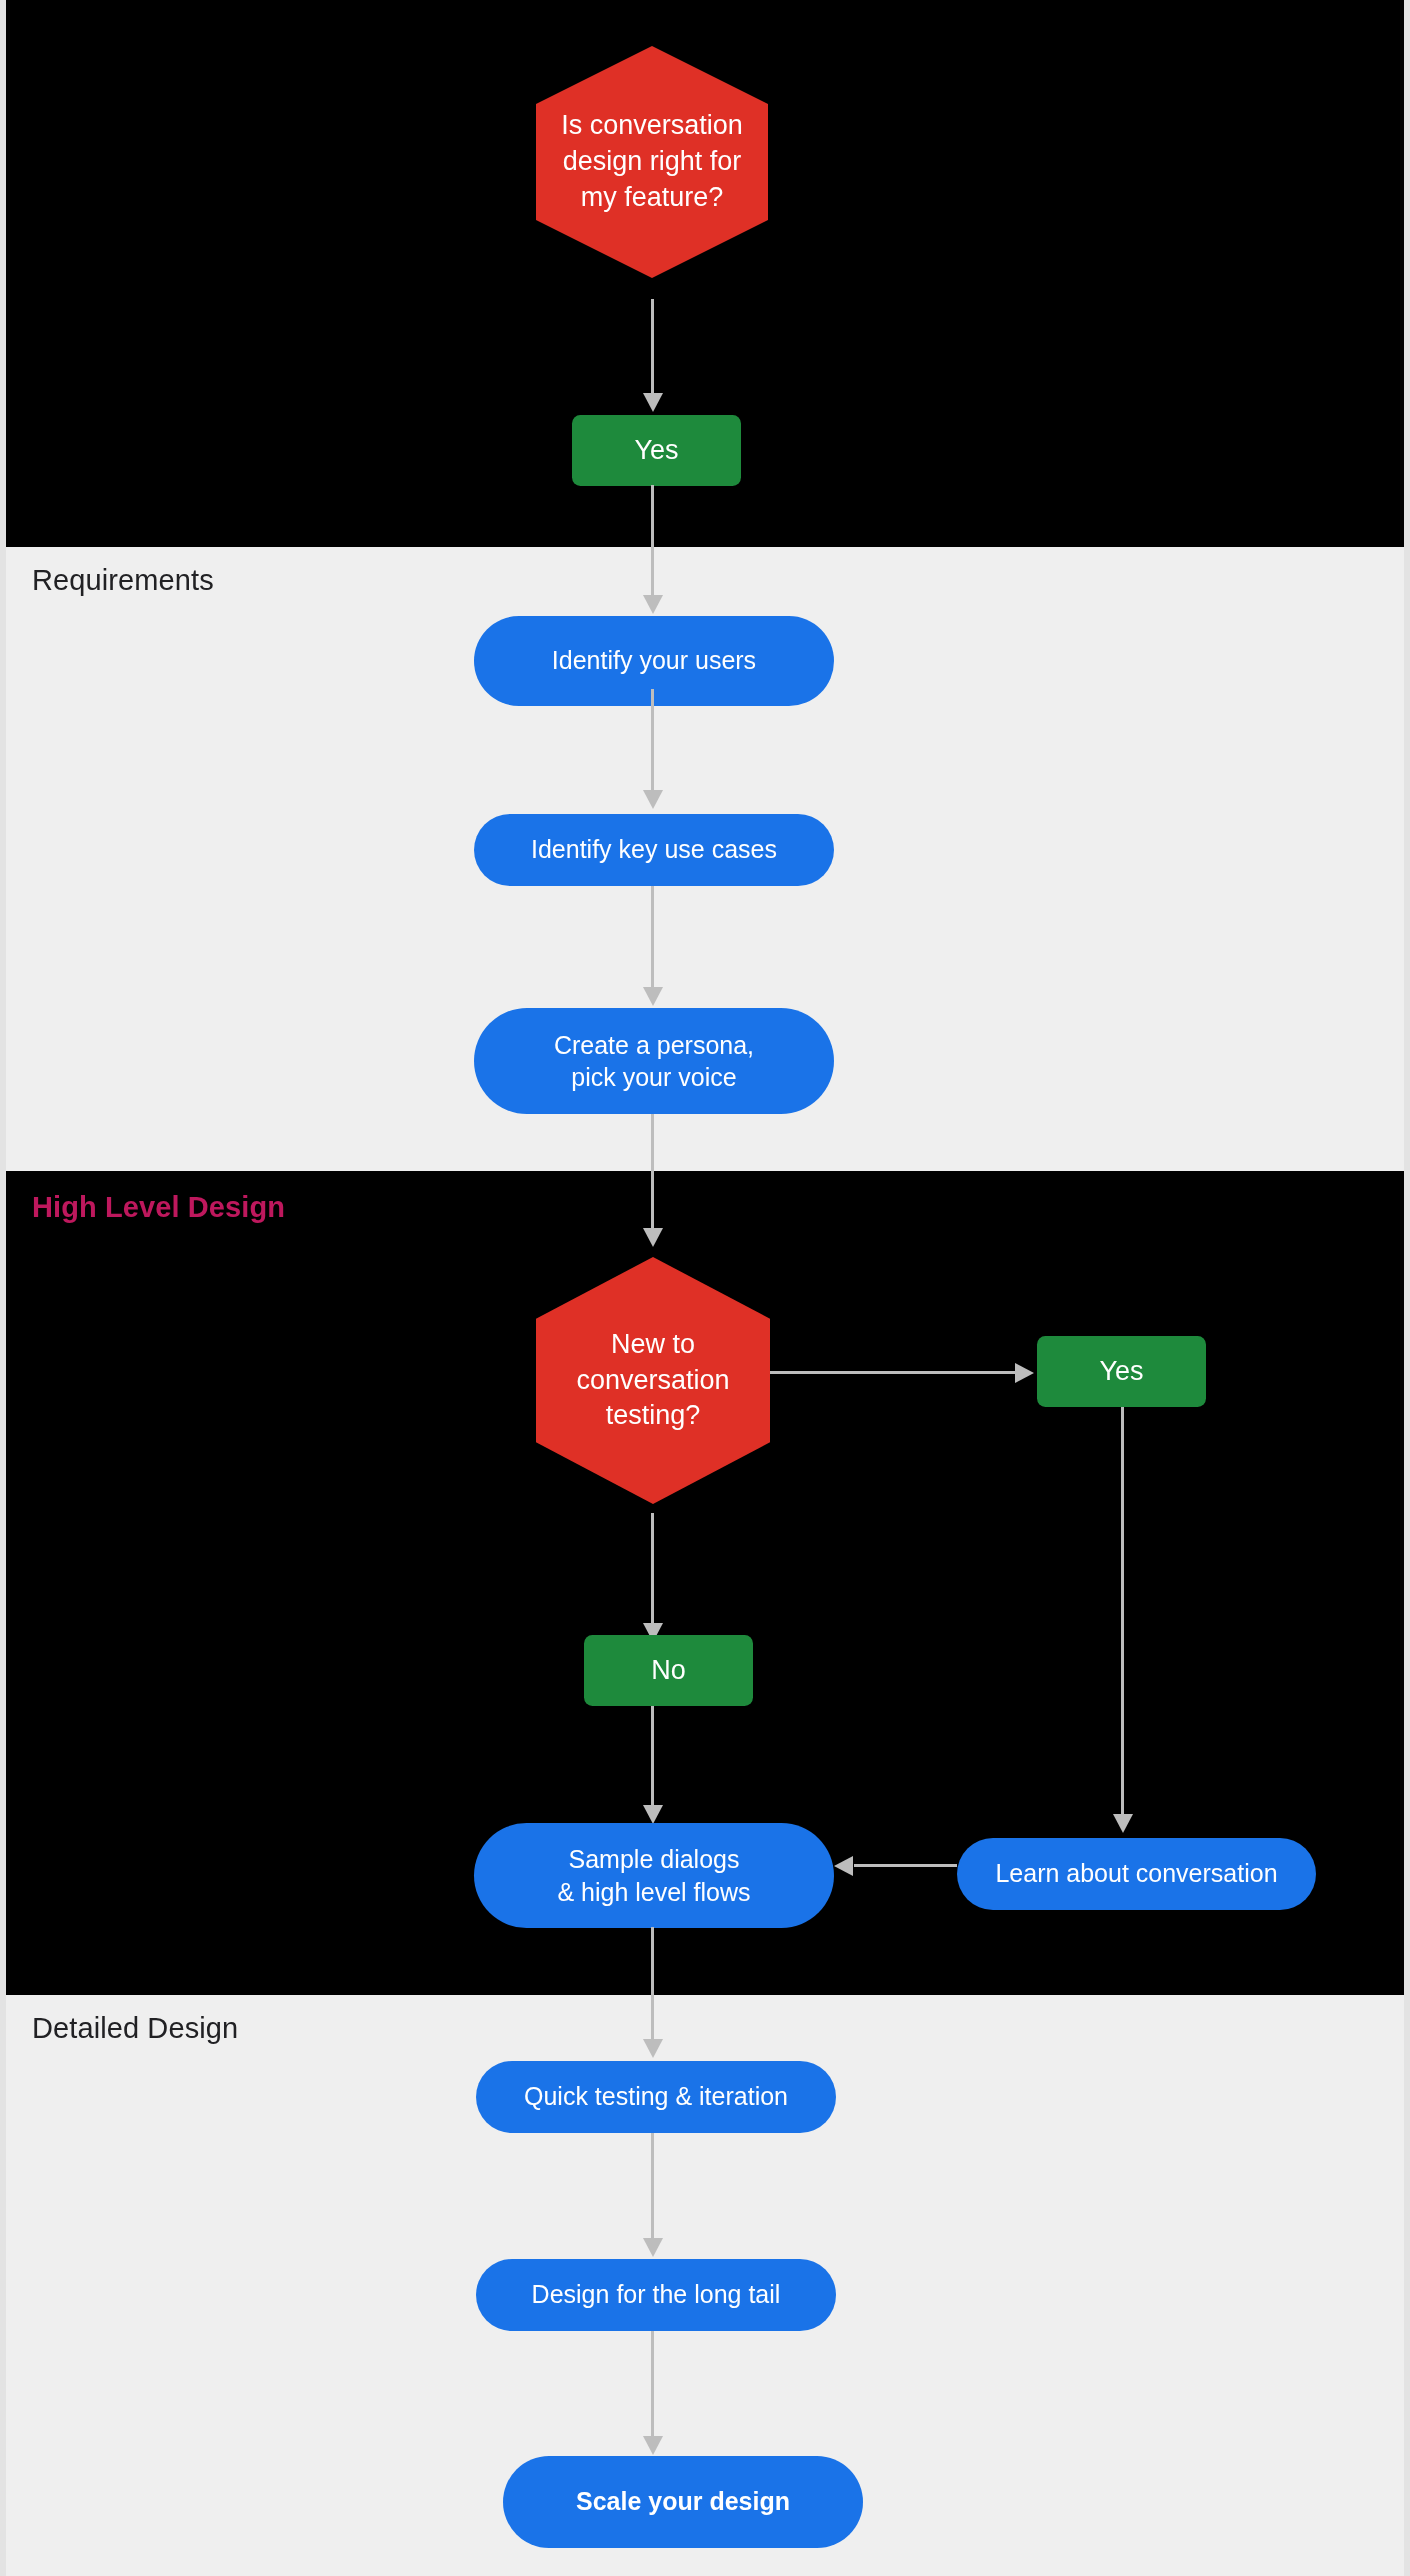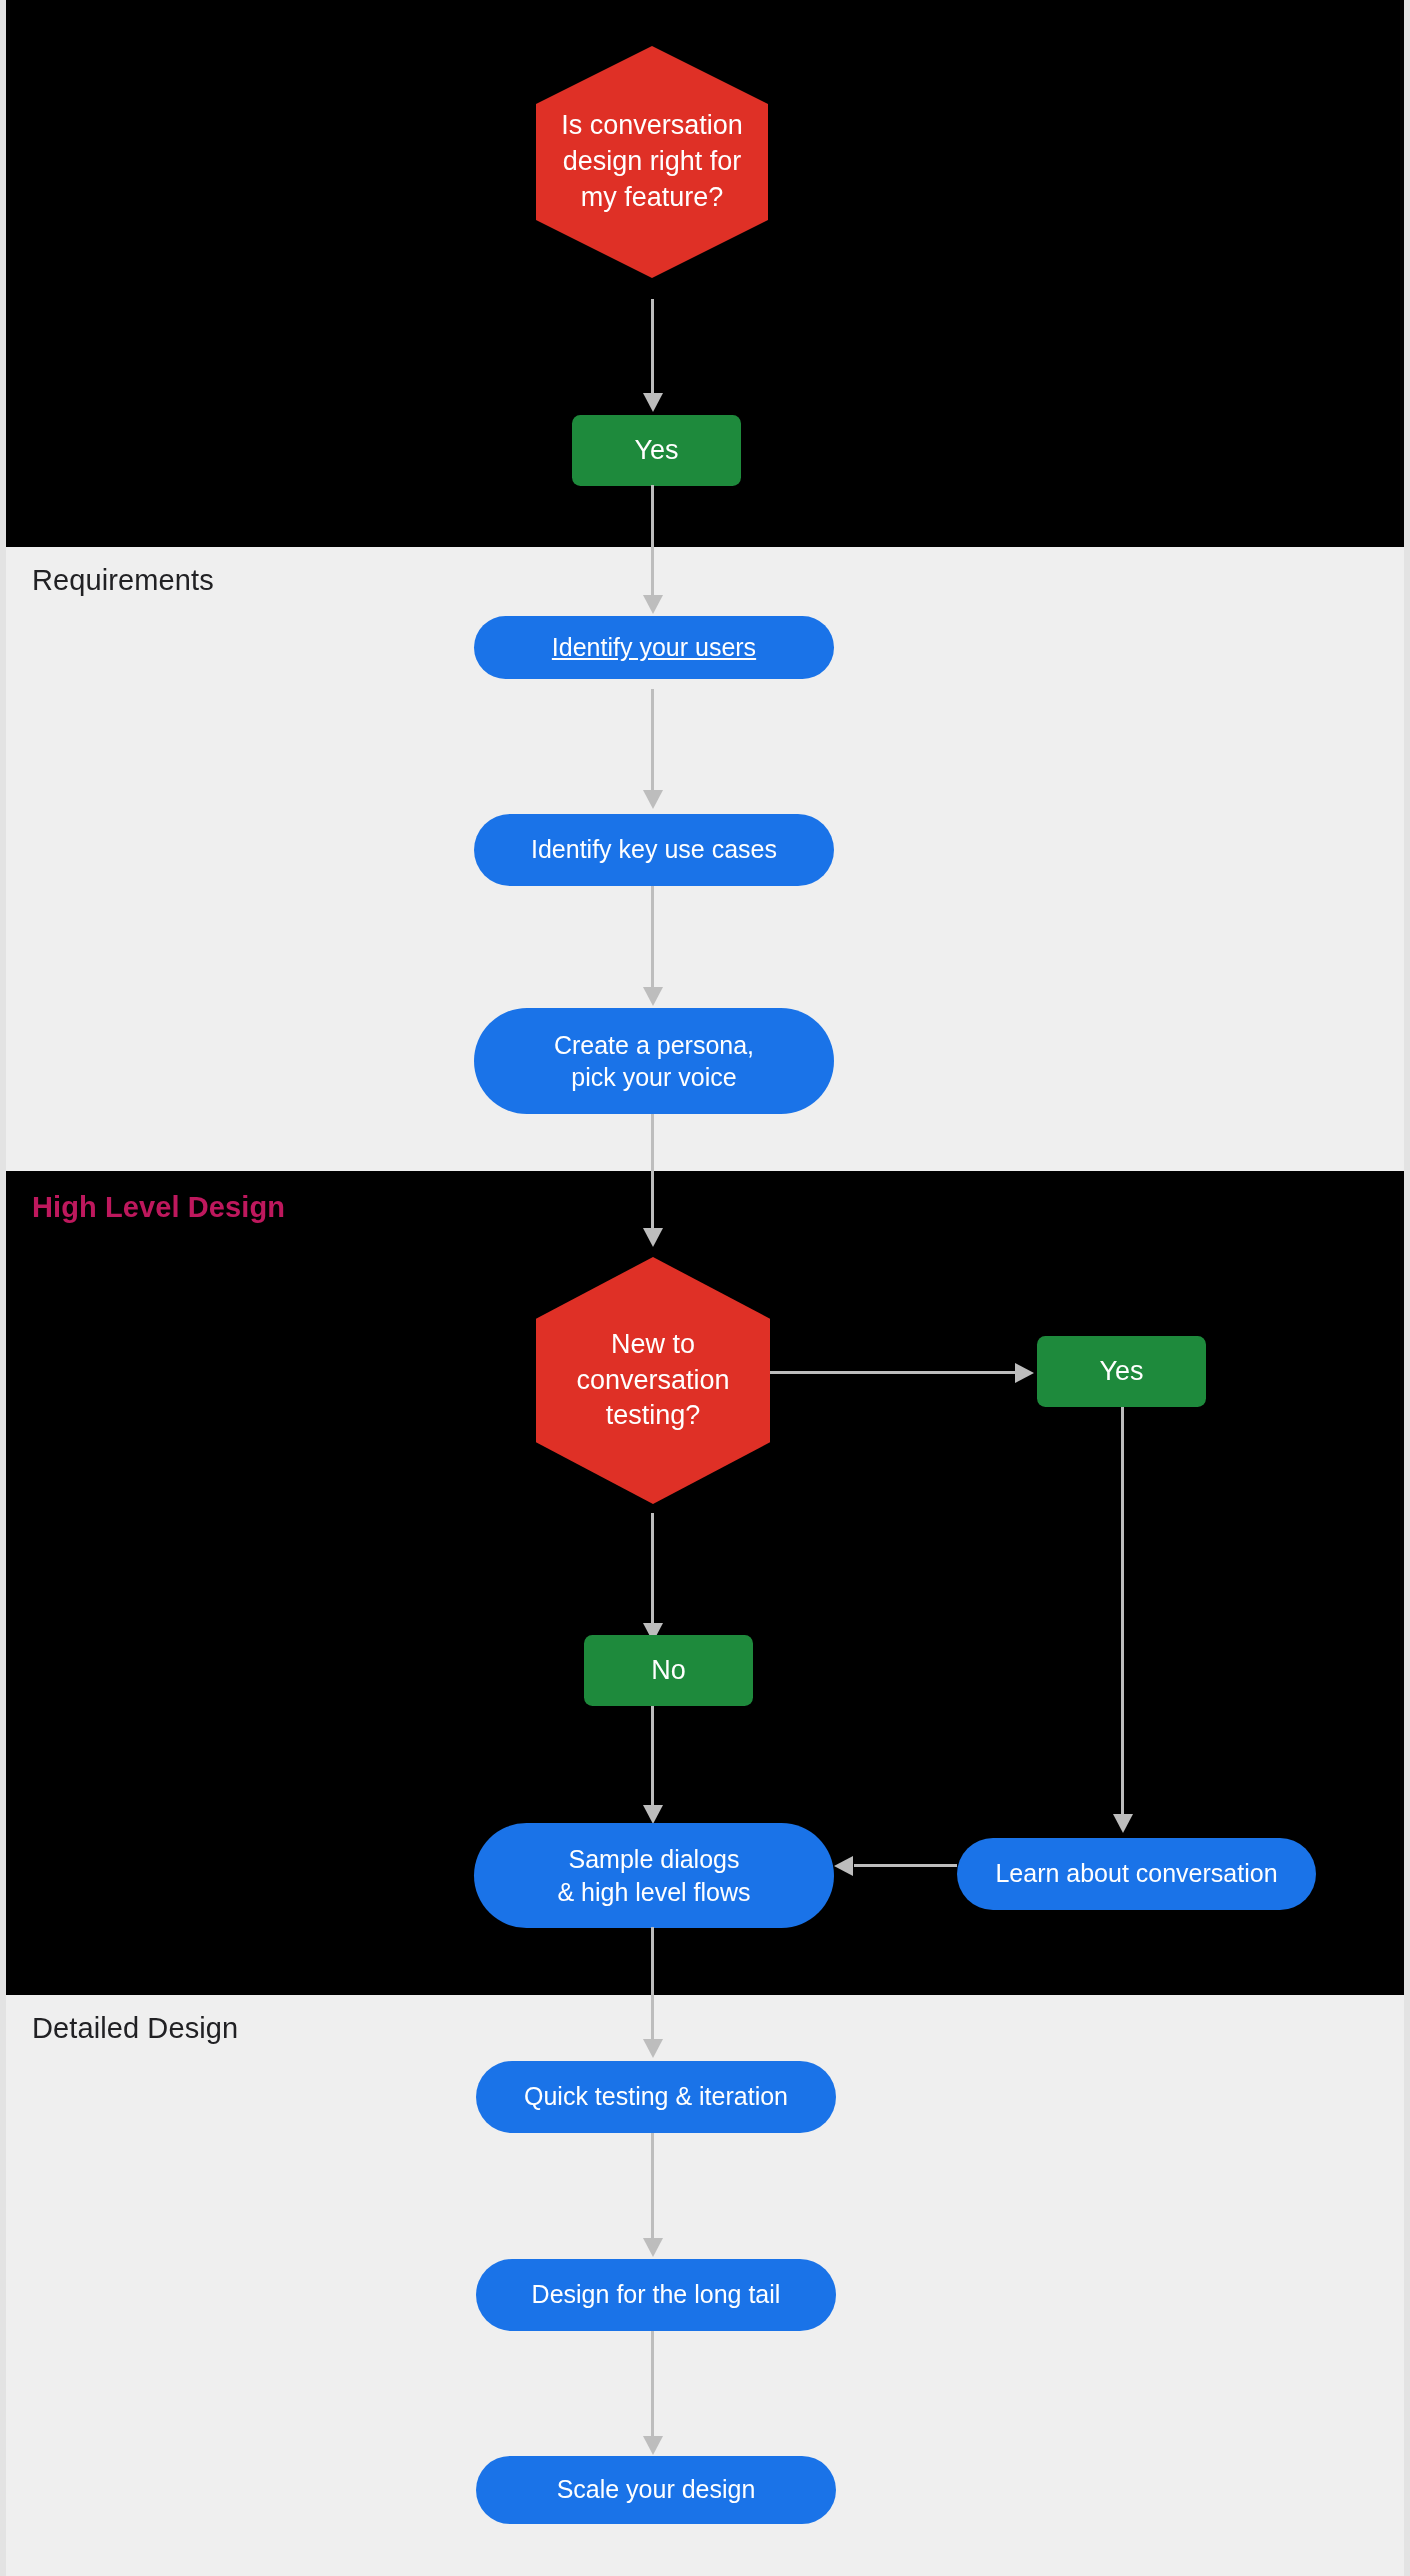--- a/index.html
+++ b/index.html
@@ -141,21 +141,21 @@
 
   <div class="node tag" style="left:572px;top:415px;width:169px;height:71px;">
     <span>Yes</span>
   </div>
 
   <div class="edge" style="left:651px;top:485px;width:22px;height:130px;">
     <div class="shaft-v" style="height:110px;"></div>
     <div class="arrowhead down" style="left:-8.4px;top:110px;"></div>
   </div>
 
-  <div class="node pill" style="left:474px;top:616px;width:360px;height:63px;text-decoration:underline;">
+  <div class="node pill" style="left:474px;top:616px;width:360px;height:90px;">
     <span>Identify your users</span>
   </div>
 
   <div class="edge" style="left:651px;top:689px;width:22px;height:121px;">
     <div class="shaft-v" style="height:101px;"></div>
     <div class="arrowhead down" style="left:-8.4px;top:101px;"></div>
   </div>
 
   <div class="node pill" style="left:474px;top:814px;width:360px;height:72px;">
     <span>Identify key use cases</span>
@@ -246,18 +246,18 @@
 
   <div class="node pill" style="left:476px;top:2259px;width:360px;height:72px;">
     <span>Design for the long tail</span>
   </div>
 
   <div class="edge" style="left:651px;top:2331px;width:22px;height:124px;">
     <div class="shaft-v" style="height:105px;"></div>
     <div class="arrowhead down" style="left:-8.4px;top:105px;"></div>
   </div>
 
-  <div class="node pill" style="left:476px;top:2456px;width:360px;height:68px;">
+  <div class="node pill" style="left:503px;top:2456px;width:360px;height:92px;font-weight:bold;">
     <span>Scale your design</span>
   </div>
 
 </div>
 
 
 </body></html>

